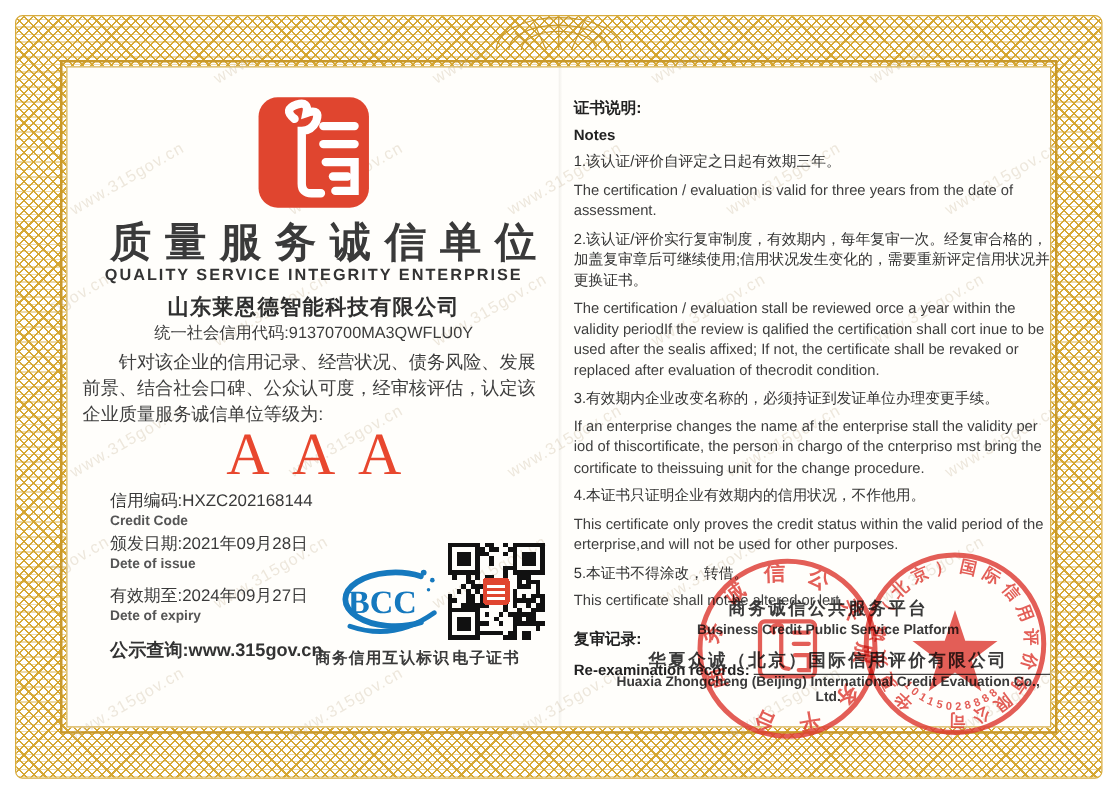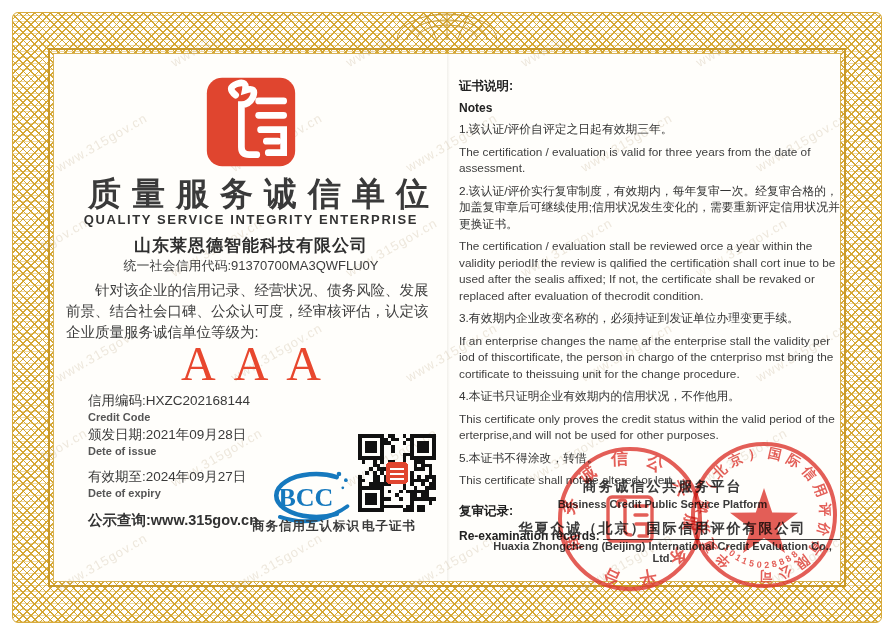--- a/index.html
+++ b/index.html
@@ -46,21 +46,21 @@
       font-family:"Liberation Serif","DejaVu Serif",serif; font-weight:normal;
       font-size:48px; color:#e8472e; letter-spacing:18px; padding-left:18px; }
 
   .field { position:absolute; left:26px; }
   .field .zh { font-size:13.5px; color:#3a3a3a; font-weight:500; }
   .field .en { font-size:11px; color:#555; margin-top:1px; font-weight:600; }
   .f1 { top:338px; } .f2 { top:372px; } .f3 { top:414px; }
   .query1 { position:absolute; left:26px; top:457px; font-size:14.5px; font-weight:600; color:#333; }
   .query2 { position:absolute; left:66px; top:479px; font-size:14.5px; font-weight:600; color:#333; }
 
-  .bcc-box { position:absolute; left:198px; top:412px; width:92px; height:62px; }
+  .bcc-box { position:absolute; left:198px; top:396px; width:92px; height:62px; }
   .qr-box  { position:absolute; left:296px; top:380px; width:78px; height:78px; }
   .mark-label { position:absolute; top:464px; font-size:12.5px; font-weight:600; color:#3a3a3a; letter-spacing:1px; }
   .bcc-label { left:180px; width:128px; text-align:center; }
   .qr-label  { left:300px; width:74px; text-align:left; }
 
   
   .notes-head-zh { font-size:12.5px; font-weight:bold; color:#222; margin-bottom:6px; }
   .notes-head-en { font-size:12px; font-weight:bold; color:#222; margin-bottom:6px; }
   .note { margin-bottom:6px; line-height:1.4; }
   .note.zh { font-size:11.8px; color:#333; font-weight:500; }

